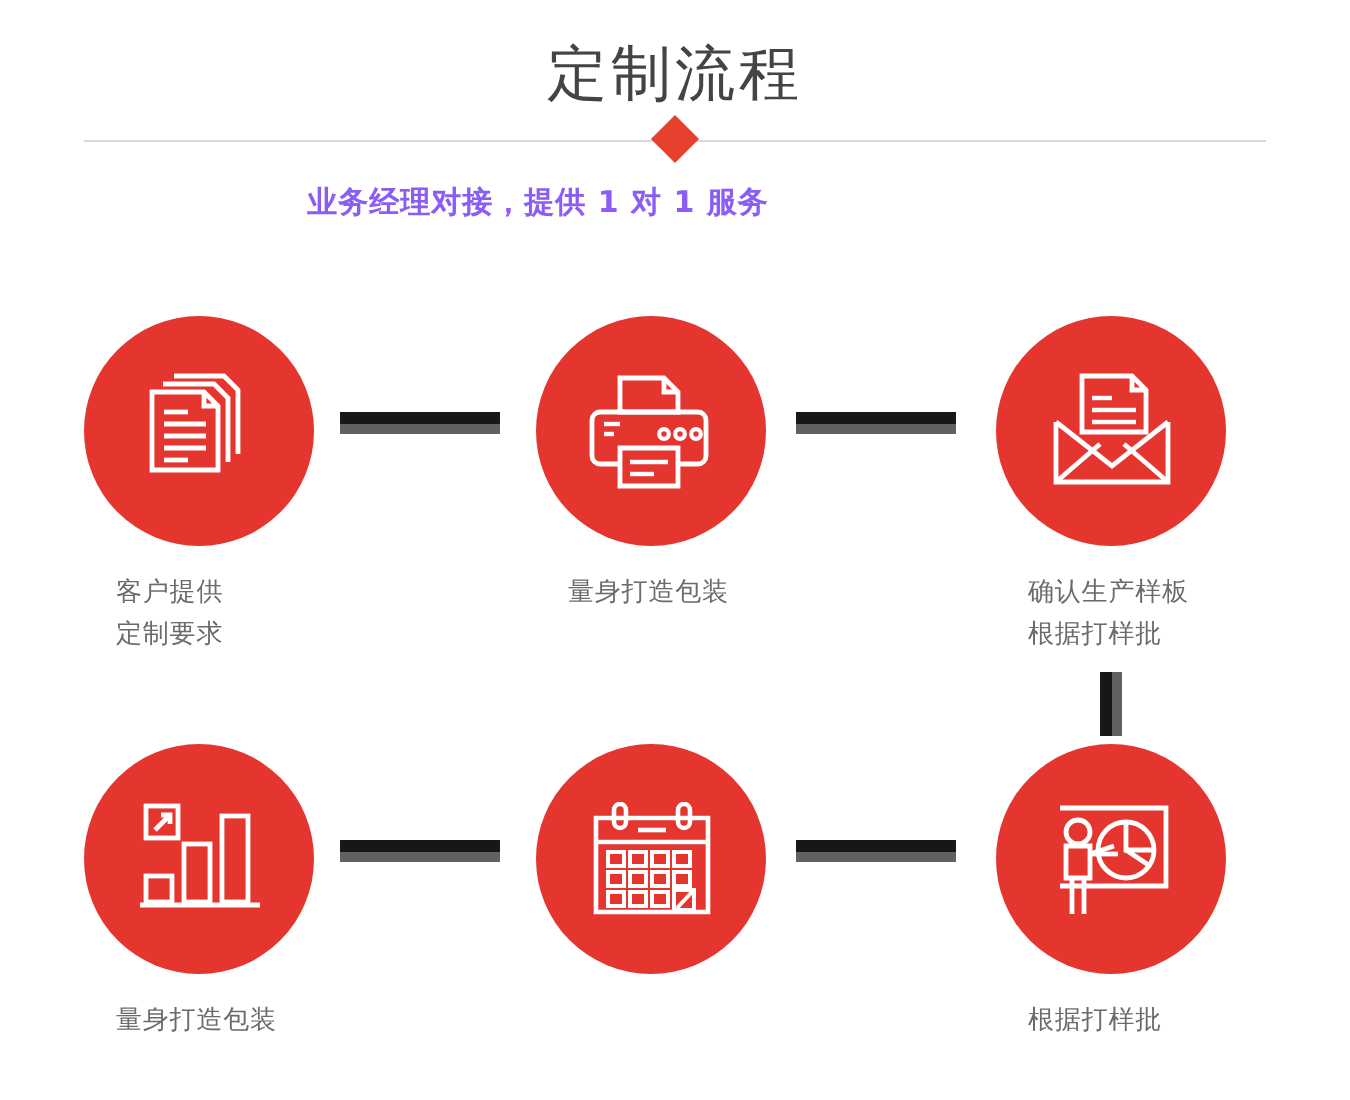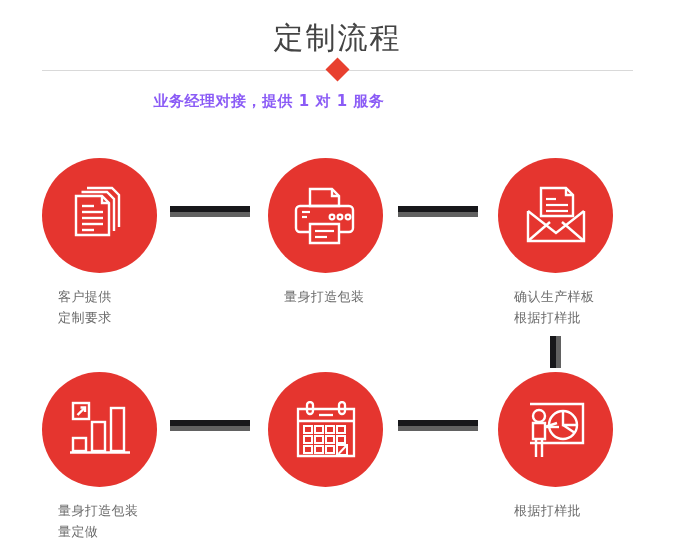--- a/index.html
+++ b/index.html
@@ -281,21 +281,20 @@
           <path d="M10.5 6.5 H15 V11"></path>
           <rect x="3" y="37" width="13" height="13"></rect>
           <rect x="22" y="21" width="13" height="29"></rect>
           <rect x="41" y="7" width="13" height="43"></rect>
           <line x1="0" y1="51.5" x2="60" y2="51.5"></line>
         </g>
       </svg>
     </div>
     <div class="step-label">
       <div>量身打造包装</div>
-      <div>量定做</div>
     </div>
   </div>
 
   <div class="step step-5">
     <div class="circle">
       <svg width="62" height="58" viewBox="0 0 62 58">
         <g fill="none" stroke="#ffffff" stroke-width="2.3" stroke-linejoin="miter">
           <path d="M3 8 H59 V55 H3 Z"></path>
           <line x1="3" y1="20" x2="59" y2="20"></line>
           <rect x="12" y="1" width="6" height="12" rx="3"></rect>

